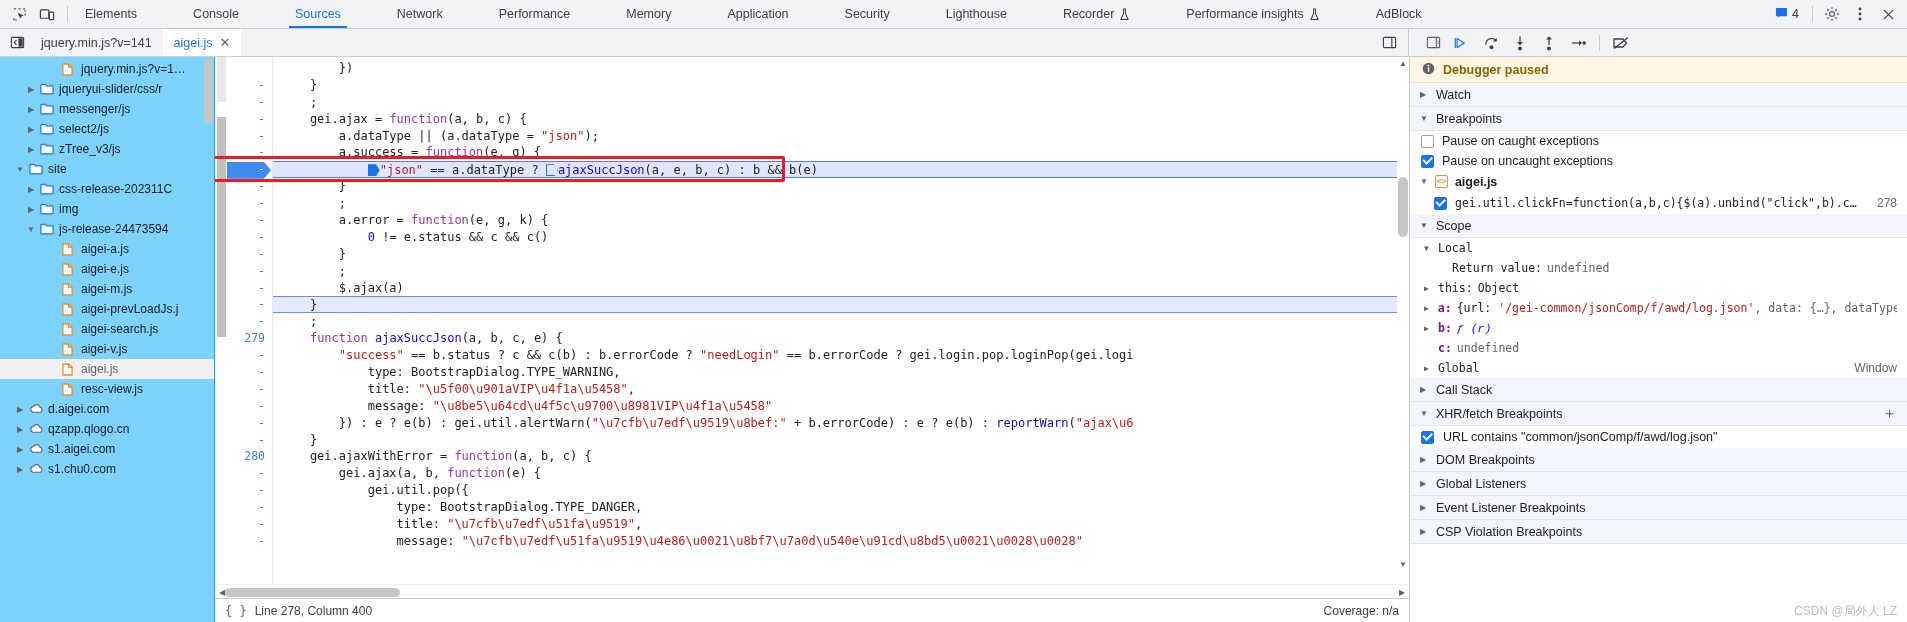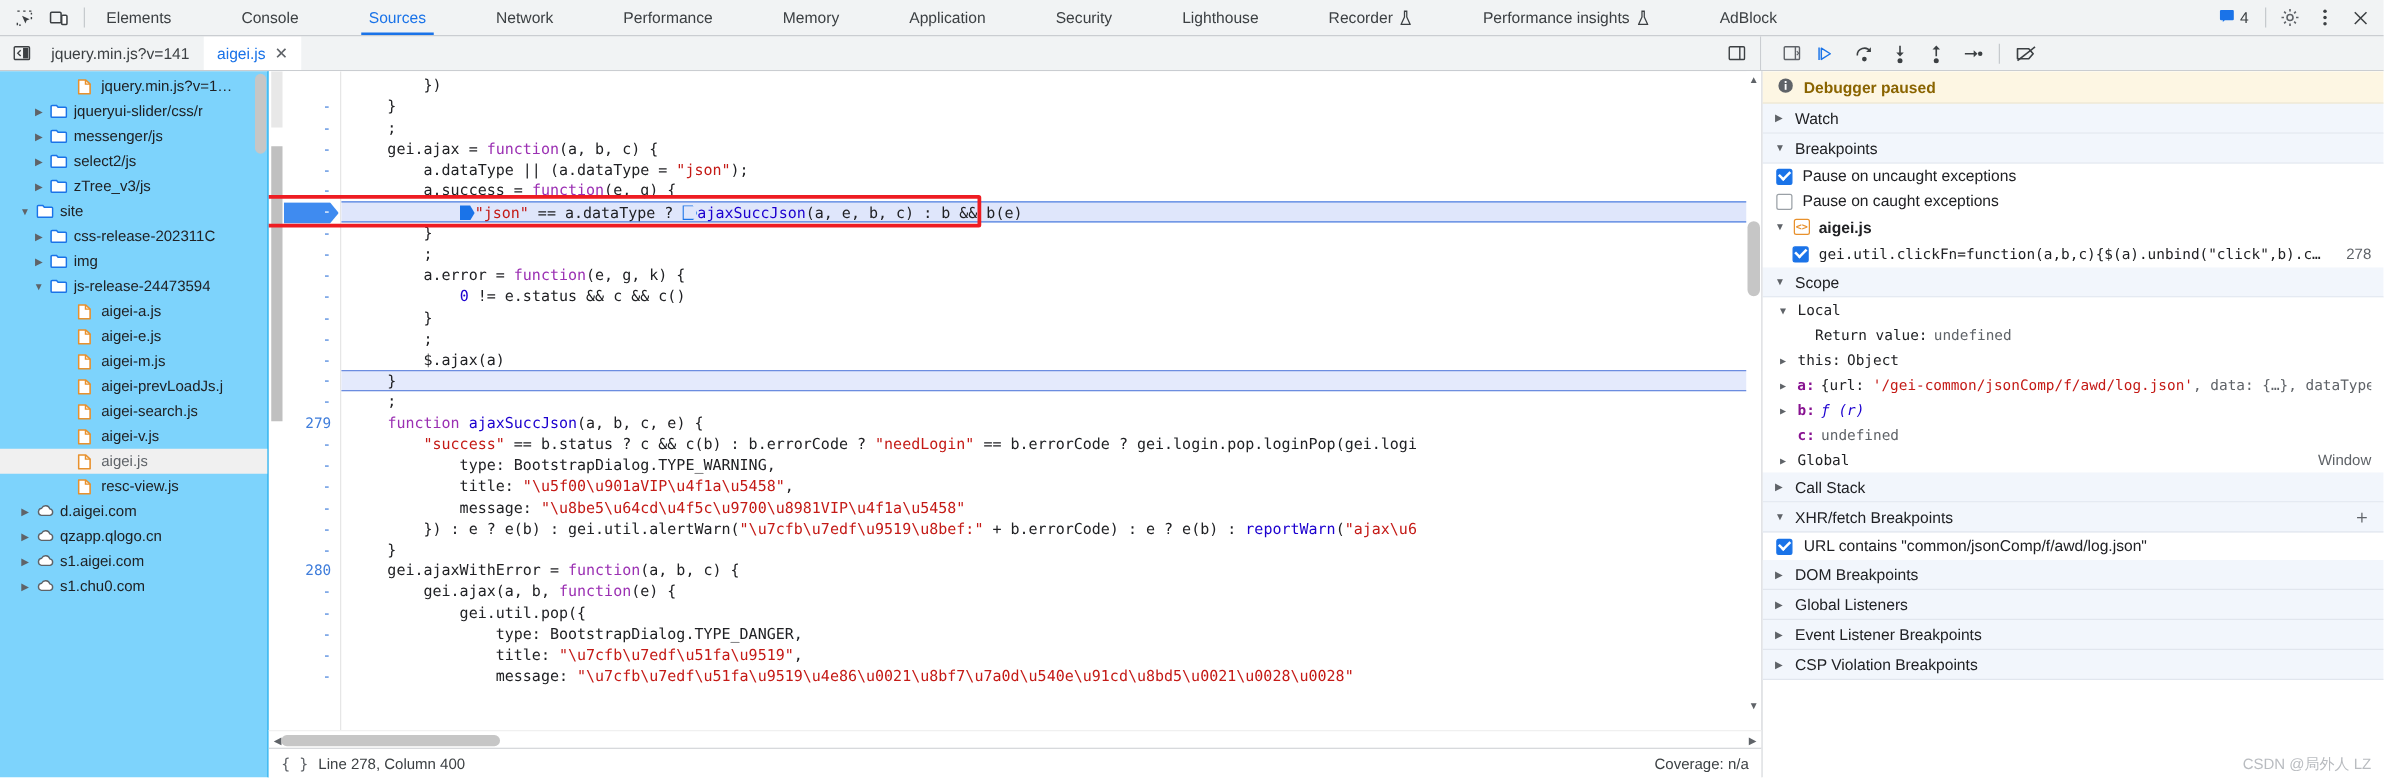--- a/index.html
+++ b/index.html
@@ -254,21 +254,21 @@
     height: 20px; display:flex; align-items:center; gap:5px;
     padding: 0 10px 0 14px;
     font-family:"DejaVu Sans Mono", monospace; font-size:11.5px; cursor:pointer; color:#202124;
   }
   .scope-row .tri { font-size:8px; color:#5f6368; width:9px; }
   .scope-row .tri.blank { visibility:hidden; }
   .scope-row .ind { padding-left:14px; }
   .varname { color:#881391; font-weight:bold; }
   .vargray { color:#5f6368; }
   .varstr { color:#c41a16; }
-  .varfn { color:#1c00cf; font-style:italic; }
+  .varfn { color:#1c00cf; font-style:italic;font-family:Liberation Mono, monospace; }
   .scope-row .right { margin-left:auto; color:#5f6368; font-family:"Liberation Sans", sans-serif; font-size:12px;}
   .rowtext { overflow:hidden; white-space:nowrap; text-overflow:clip; }
   .xhr-row {
     height: 22px; display:flex; align-items:center; gap:9px; padding:0 11px;
     font-size:12.5px; color:#202124; cursor:pointer;
   }
   .watermark {
     position:absolute; right:10px; bottom:2px;
     font-size:12px; color:#b9bcc0;
   }
@@ -744,26 +744,26 @@
         <span>Watch</span>
       </div>
 
       <div class="sec-head">
         <span class="tri">▼</span>
         <span>Breakpoints</span>
       </div>
 
       <div class="sec-body">
         <div class="cbrow">
+          <span class="cb"></span>
+          <span>Pause on caught exceptions</span>
+        </div>
+        <div class="cbrow">
           <span class="cb on"></span>
           <span>Pause on uncaught exceptions</span>
-        </div>
-        <div class="cbrow">
-          <span class="cb"></span>
-          <span>Pause on caught exceptions</span>
         </div>
         <div class="bp-file-row">
           <span class="tri" style="font-size:8px;color:#5f6368">▼</span>
           <span class="js-badge">&lt;&gt;</span>
           <span>aigei.js</span>
         </div>
         <div class="bp-code-row">
           <span class="cb on"></span>
           <span class="txt">gei.util.clickFn=function(a,b,c){$(a).unbind("click",b).cli…</span>
           <span class="lno">278</span>

